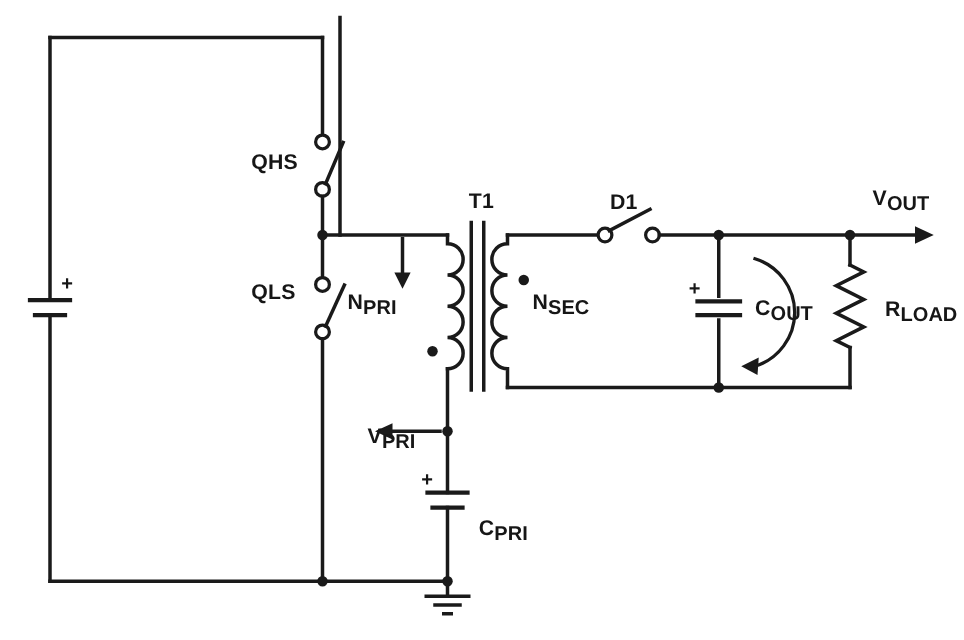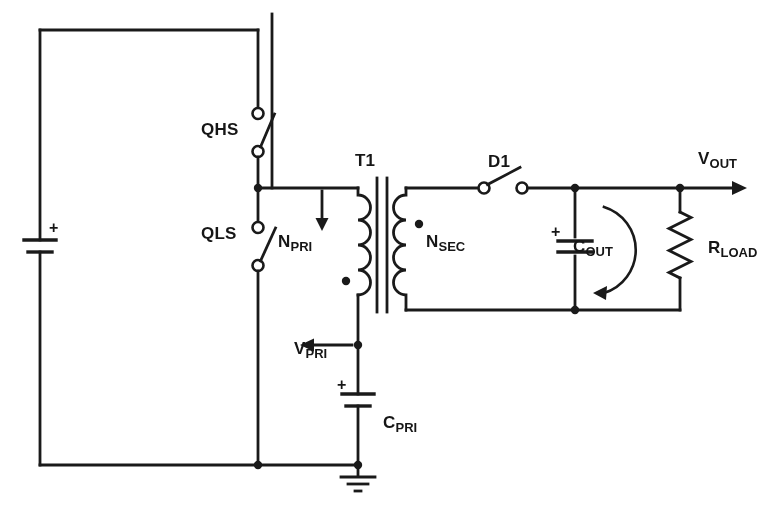--- a/index.html
+++ b/index.html
@@ -14,21 +14,21 @@
   .lbl{
     position:absolute;
     font-weight:700;
     font-size:17px;
     color:#161616;
     line-height:1;
     letter-spacing:.2px;
     white-space:nowrap;
   }
   .lbl .sub{
-    font-size:13px;
+    font-size:16px;
     position:relative;
     top:4px;
     letter-spacing:0;
   }
   .plus{font-size:16px;}
 </style>
 </head>
 <body>
 
 <div class="canvas">
@@ -149,25 +149,25 @@
         <circle cx="575" cy="310" r="4.2"></circle>
         <circle cx="680" cy="188" r="4.2"></circle>
       </g>
 
     </g>
   </svg>
 
   <div class="lbl" style="left:201px;top:121px"><span>QHS</span></div>
   <div class="lbl" style="left:201px;top:225px"><span>QLS</span></div>
   <div class="lbl" style="left:278px;top:233px"><span>N</span><span class="sub">PRI</span></div>
-  <div class="lbl" style="left:355px;top:152px"><span>T1</span></div>
+  <div class="lbl" style="left:375px;top:152px"><span>T1</span></div>
   <div class="lbl" style="left:426px;top:233px"><span>N</span><span class="sub">SEC</span></div>
   <div class="lbl" style="left:488px;top:153px"><span>D1</span></div>
   <div class="lbl" style="left:698px;top:150px"><span>V</span><span class="sub">OUT</span></div>
-  <div class="lbl" style="left:573px;top:238px"><span>C</span><span class="sub">OUT</span></div>
+  <div class="lbl" style="left:604px;top:238px"><span>C</span><span class="sub">OUT</span></div>
   <div class="lbl" style="left:708px;top:239px"><span>R</span><span class="sub">LOAD</span></div>
   <div class="lbl" style="left:294px;top:340px"><span>V</span><span class="sub">PRI</span></div>
   <div class="lbl" style="left:383px;top:414px"><span>C</span><span class="sub">PRI</span></div>
 
   <div class="lbl plus" style="left:49px;top:220px"><span>+</span></div>
   <div class="lbl plus" style="left:551px;top:224px"><span>+</span></div>
   <div class="lbl plus" style="left:337px;top:377px"><span>+</span></div>
 
 </div>
 

